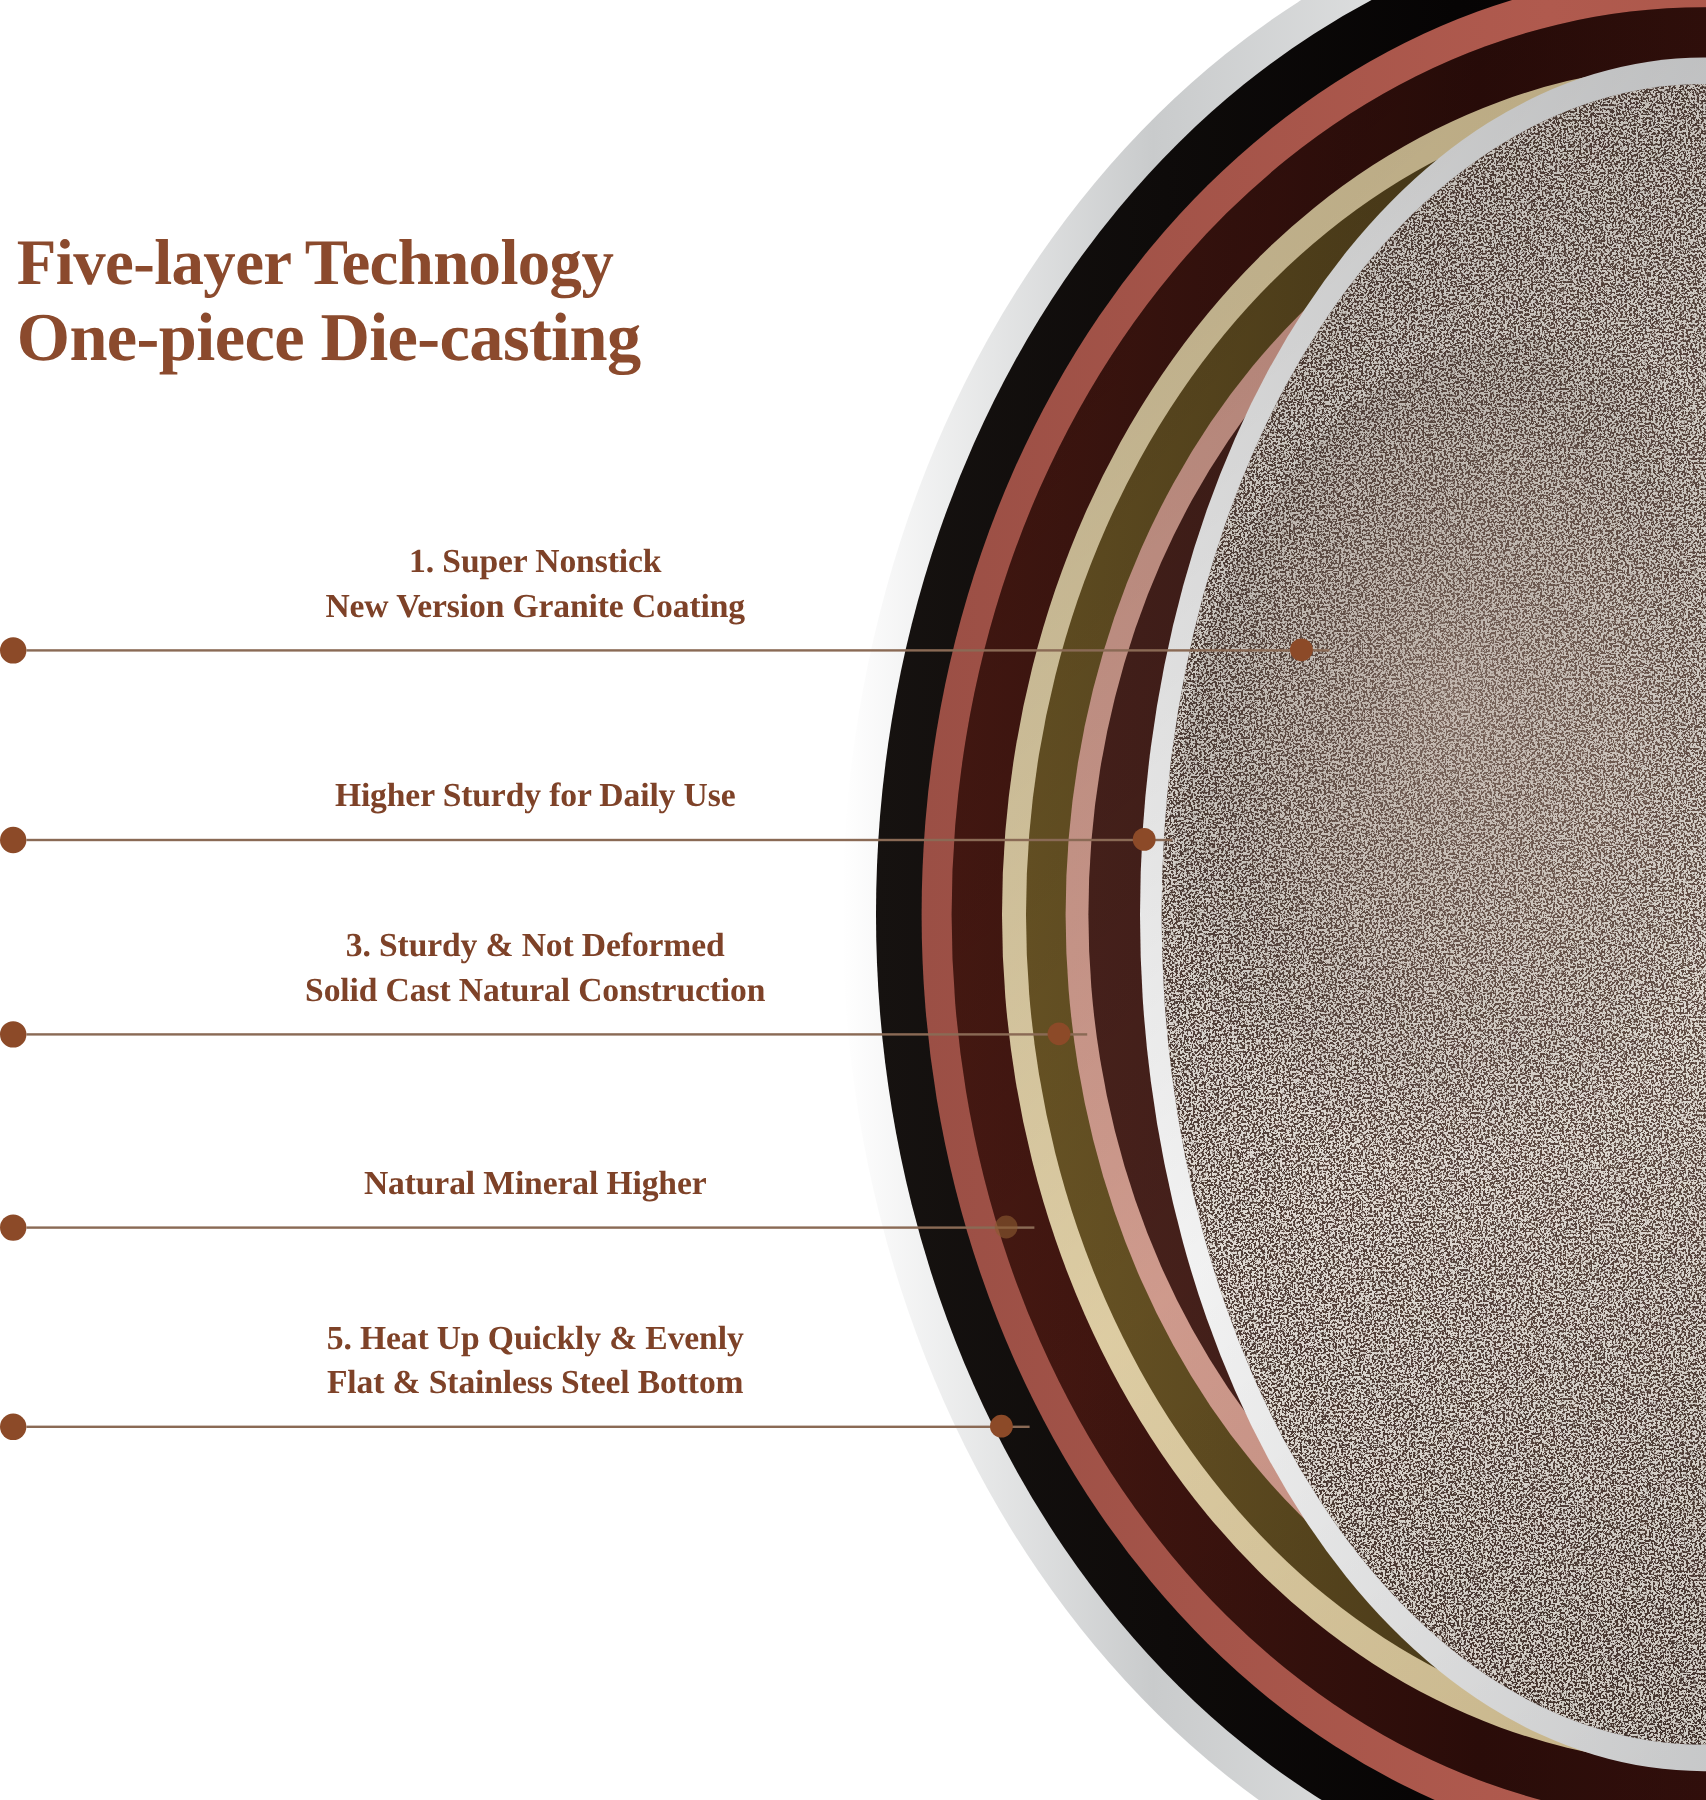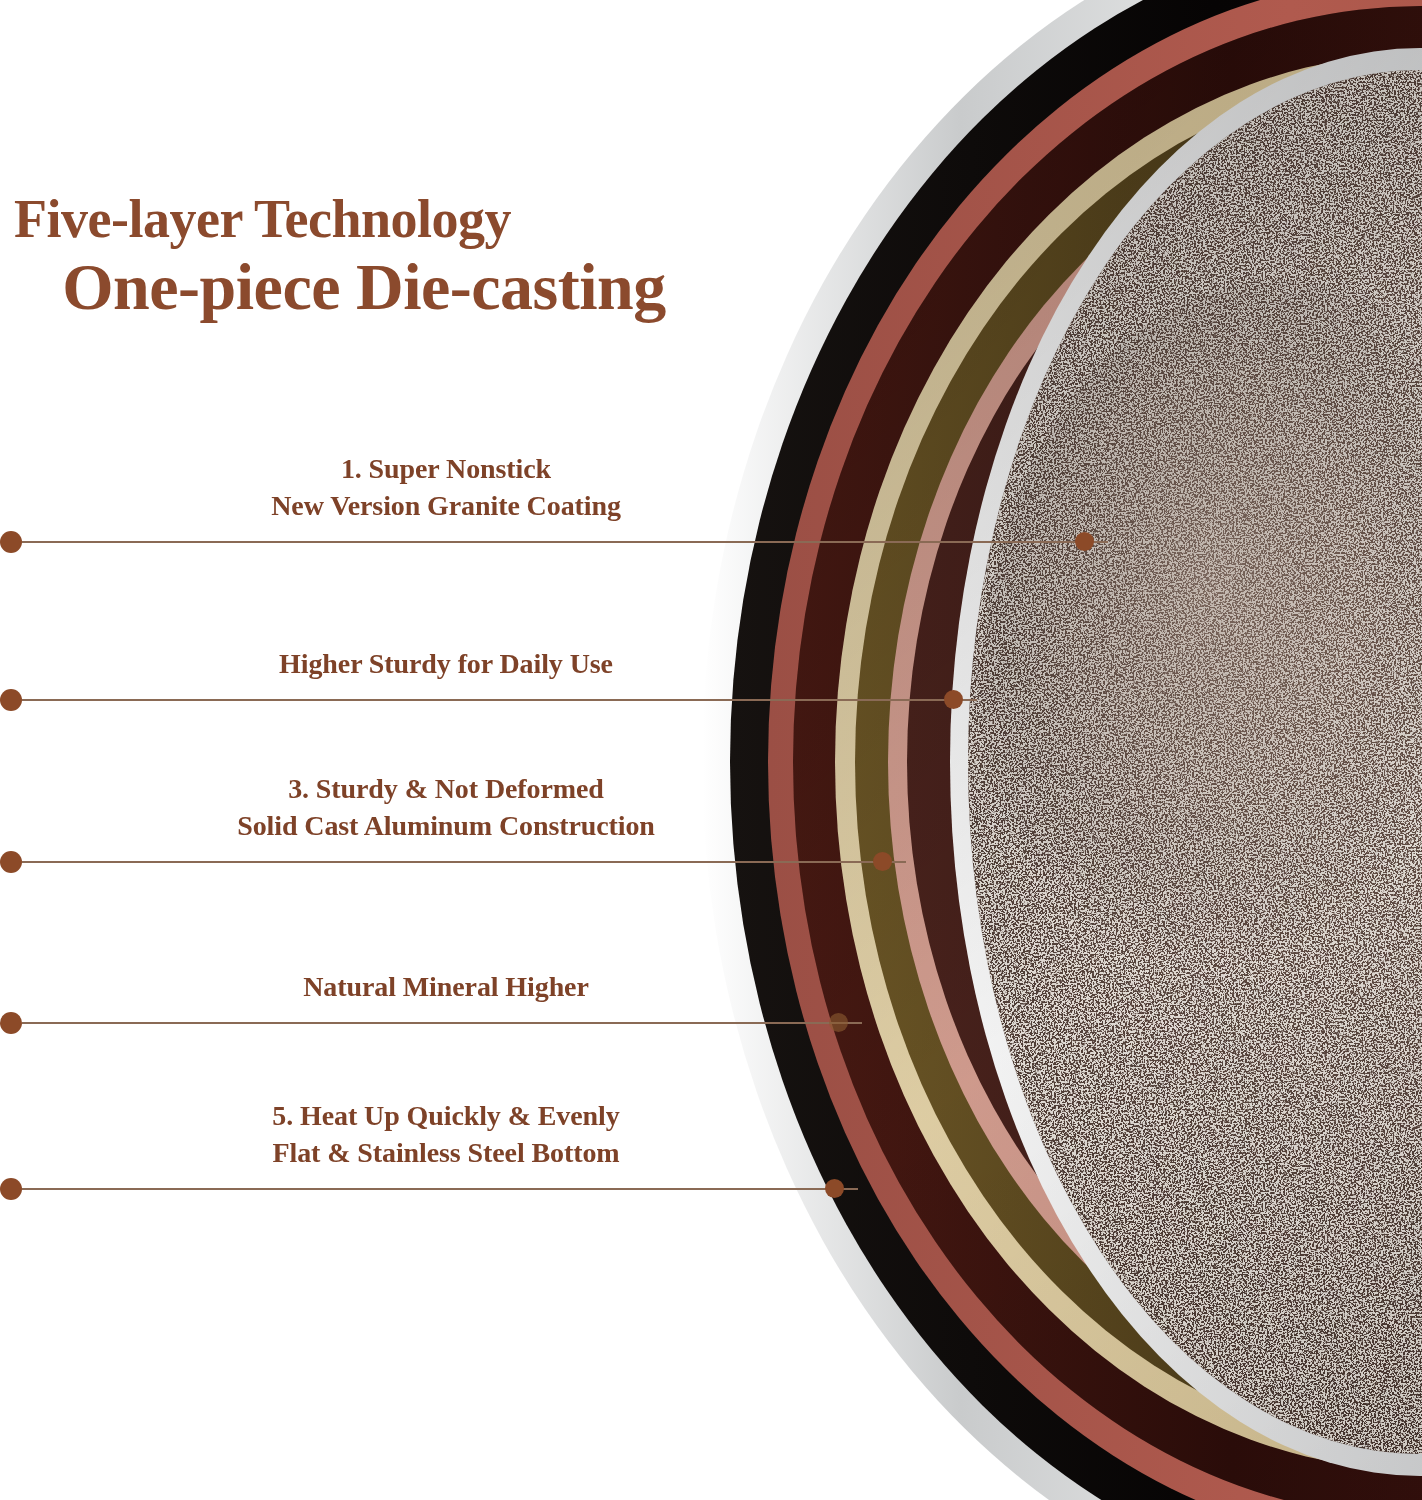--- a/index.html
+++ b/index.html
@@ -26,21 +26,21 @@
   }
   .heading-line{
     font-family:"Liberation Serif", serif;
     font-weight:700;
     color:#8B4A2D;
     letter-spacing:-0.5px;
     line-height:1.06;
     white-space:nowrap;
   }
   #heading-line-1{ font-size:54px; }
-  #heading-line-2{ font-size:66px; margin-top:4px;text-align:center; }
+  #heading-line-2{ font-size:57px; margin-top:4px; }
 
   
   .callout{
     position:absolute;
     left:0;
     width:1250px;
     height:0;
   }
   .callout-text{
     position:absolute;
@@ -206,21 +206,21 @@
     <div class="callout-line-2">Higher Sturdy for Daily Use</div>
   </div>
   <div class="leader" style="width:955px;"></div>
   <div class="dot"></div>
   <div class="dot end" style="left:955px;"></div>
 </div>
 
 <div class="callout" id="callout-3" style="top:861px;">
   <div class="callout-text">
     <div class="callout-line-1">3. Sturdy &amp; Not Deformed</div>
-    <div class="callout-line-2">Solid Cast Aluminum Construction</div>
+    <div class="callout-line-2">Solid Cast Natural Construction</div>
   </div>
   <div class="leader" style="width:884px;"></div>
   <div class="dot"></div>
   <div class="dot end" style="left:884px;"></div>
 </div>
 
 <div class="callout" id="callout-4" style="top:1022px;">
   <div class="callout-text">
     <div class="callout-line-2">Natural Mineral Higher</div>
   </div>

